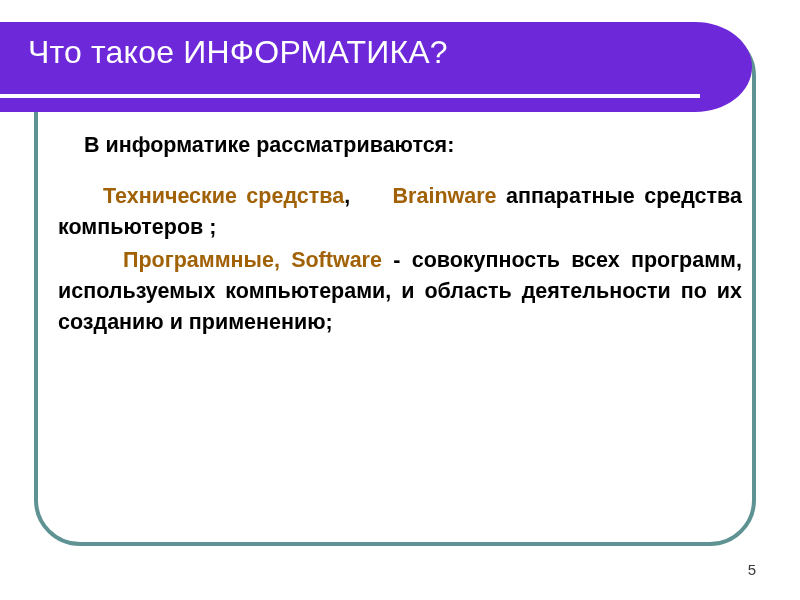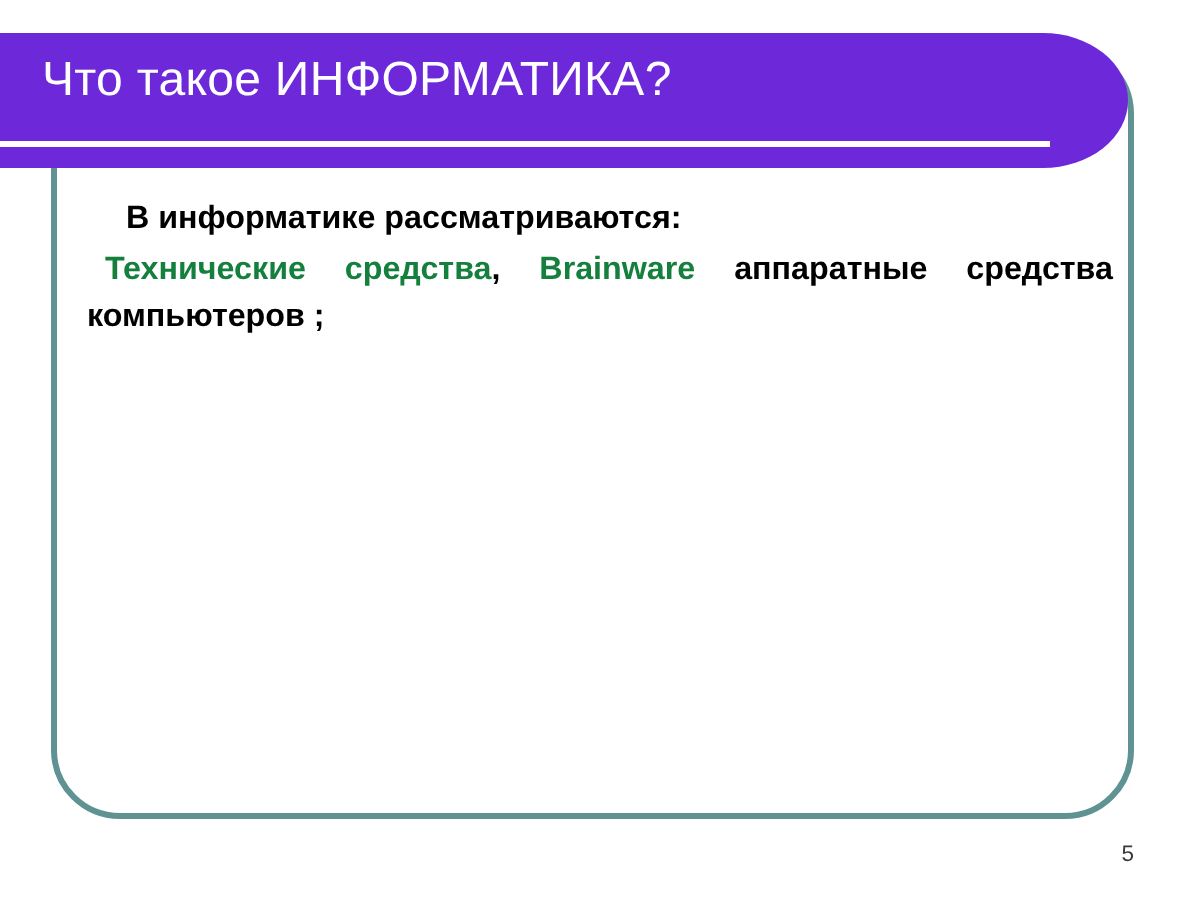--- a/index.html
+++ b/index.html
@@ -83,27 +83,27 @@
     line-height: 31px;
   }
   .para {
     text-align: justify;
     text-justify: inter-word;
     margin: 0 0 2px 0;
     text-indent: 26px;
   }
   .para.p-intro {
     text-indent: 26px;
-    margin-bottom: 3px;
+    margin-bottom: 20px;
   }
   .para.p-hw    { text-indent: 12px; }
   .para.p-sw    { text-indent: 32px; }
   .para.p-bw    { text-indent: 14px; }
 
-  .pink { color: #15803d; }
+  .pink { color: #a16207; margin-left: 33px; }
 
   
   .para::after {
     content: "";
     display: inline-block;
     width: 100%;
   }
   .para.no-stretch::after { display: none; }
 
   
@@ -129,19 +129,20 @@
     <div class="title-text">Что такое ИНФОРМАТИКА?</div>
     <div class="title-rule"></div>
   </div>
 
   <div class="body">
 
     <p class="para p-intro no-stretch"><span>В информатике рассматриваются:</span></p>
 
     <p class="para p-hw no-stretch"><span class="pink">Технические средства</span><span>,</span> <span class="pink">Brainware</span><span> аппаратные средства компьютеров ;</span></p>
 
+    <p class="para p-sw no-stretch"><span class="pink">Программные, Software</span><span> - совокупность всех программ, используемых компьютерами, и область деятельности по их созданию и применению;</span></p>
 
 
   </div>
 
   <div class="page-number">5</div>
 
 </div>
 
 </body></html>

